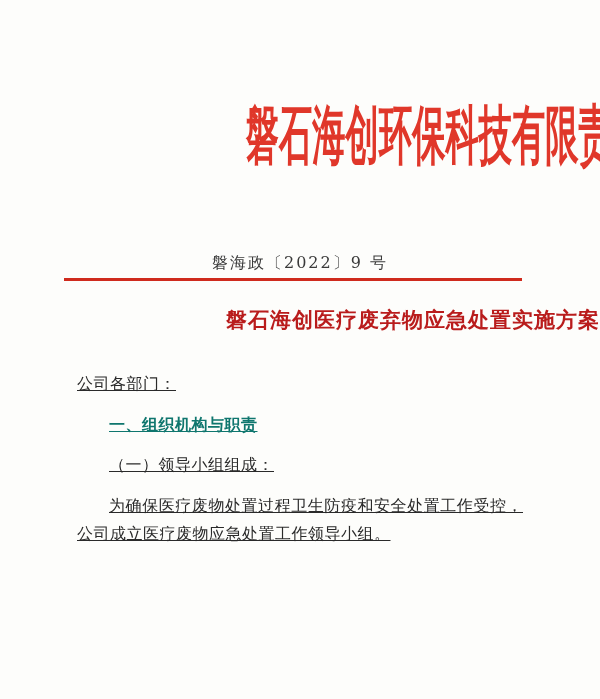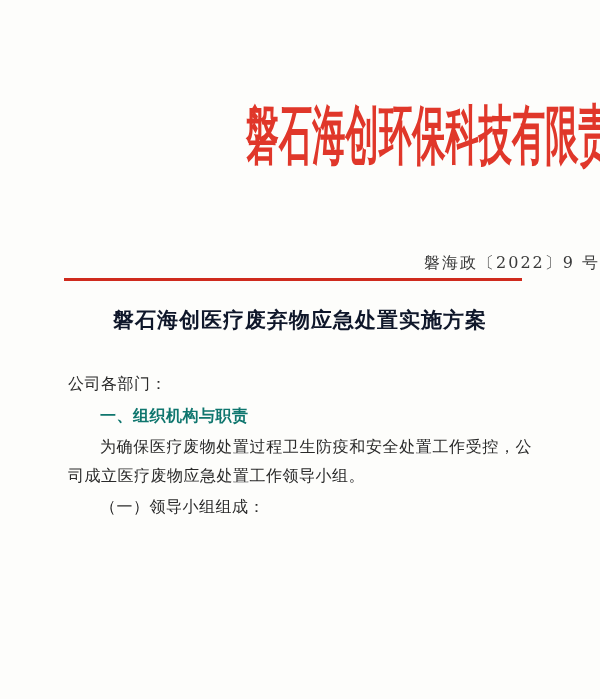--- a/index.html
+++ b/index.html
@@ -33,53 +33,54 @@
     font-size: 64px;
     font-weight: bold;
     color: #e0372a;
     white-space: nowrap;
     transform: scaleX(0.52);
     transform-origin: 50% 50%;
     letter-spacing: 0;
   }
   .doc-number {
     margin-top: 81px;
-    text-align: right;
+    text-align: center;
     font-size: 16px;
     line-height: 24px;
     color: #3a3a3a;
     letter-spacing: 2px;
   }
   .red-divider {
     margin: 3px auto 0 64px;
     width: 458px;
     height: 3px;
     background: #cf2a1d;
   }
   .doc-title {
     margin-top: 23px;
-    text-align: center;
+    text-align: right;
     font-size: 21px;
     line-height: 32px;
     font-weight: bold;
-    color: #0f172a;
+    color: #b91c1c;
     letter-spacing: 1px;
   }
   .body-text {
     width: 470px;
     margin: 34px auto 0 auto;
     font-size: 16px;
     line-height: 28.5px;
     letter-spacing: 0.5px;
     color: #2a2a2a;
     text-align: justify;
   }
   .body-text p {
-    margin: 3px;
+    margin: 12px;
     padding: 0;
+    text-decoration: underline;
   }
   .indent {
     text-indent: 2em;
   }
   .section-heading {
     font-weight: bold;
     color: #0f766e;
   }
 </style>
 </head>
@@ -93,17 +94,17 @@
 
   <div class="doc-number">磐海政〔2022〕9 号</div>
 
   <div class="red-divider" style="background: rgb(207, 42, 29);"></div>
 
   <div class="doc-title">磐石海创医疗废弃物应急处置实施方案</div>
 
   <div class="body-text">
     <p>公司各部门：</p>
     <p class="indent section-heading">一、组织机构与职责</p>
+    <p class="indent">（一）领导小组组成：</p>
     <p class="indent">为确保医疗废物处置过程卫生防疫和安全处置工作受控，公司成立医疗废物应急处置工作领导小组。</p>
-    <p class="indent">（一）领导小组组成：</p>
   </div>
 
 </div>
 
 </body></html>

